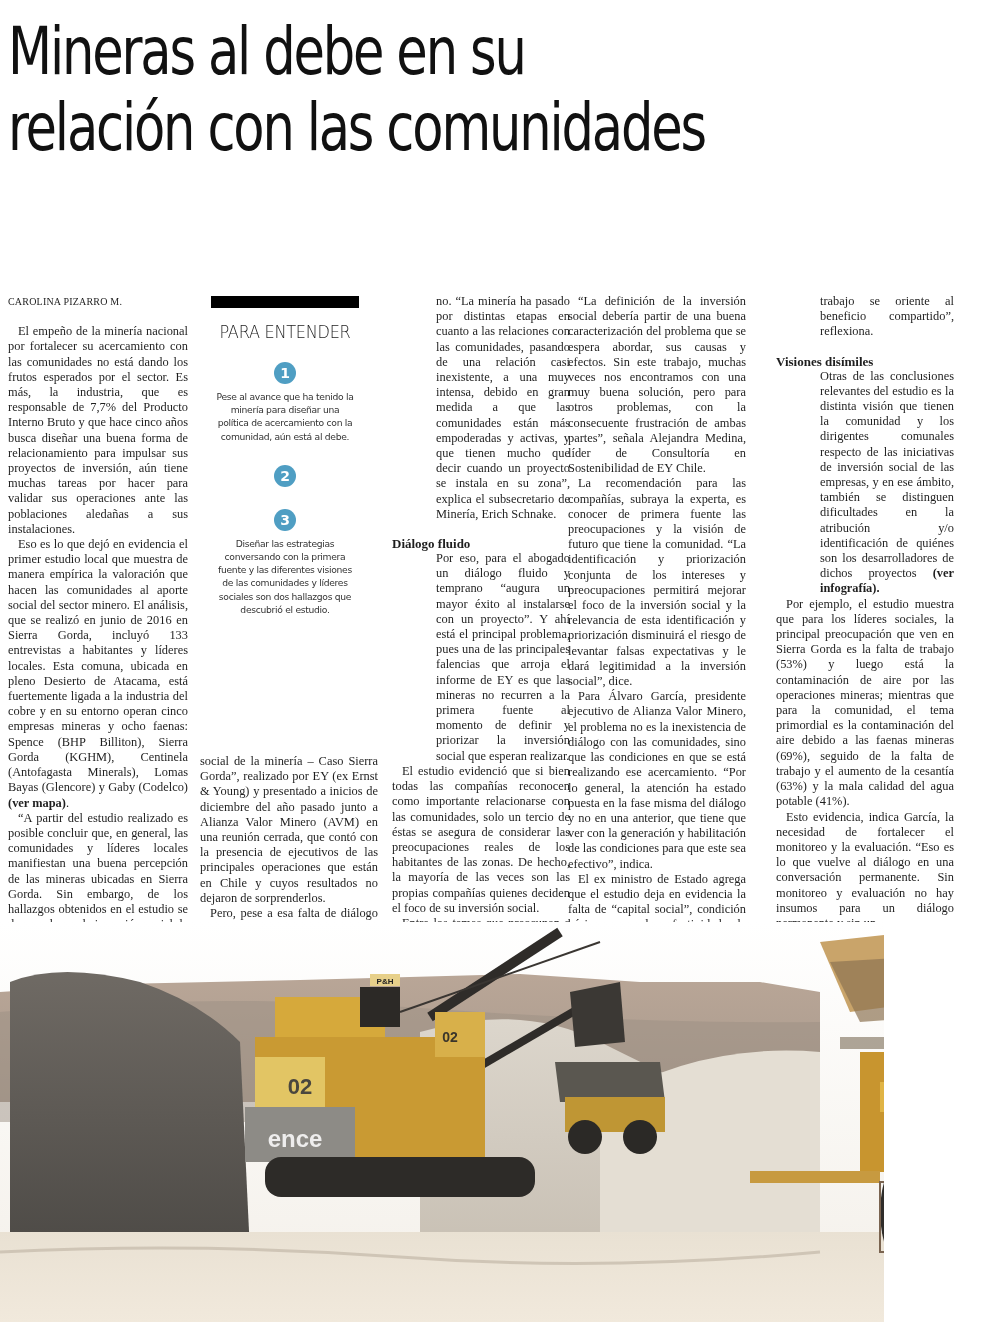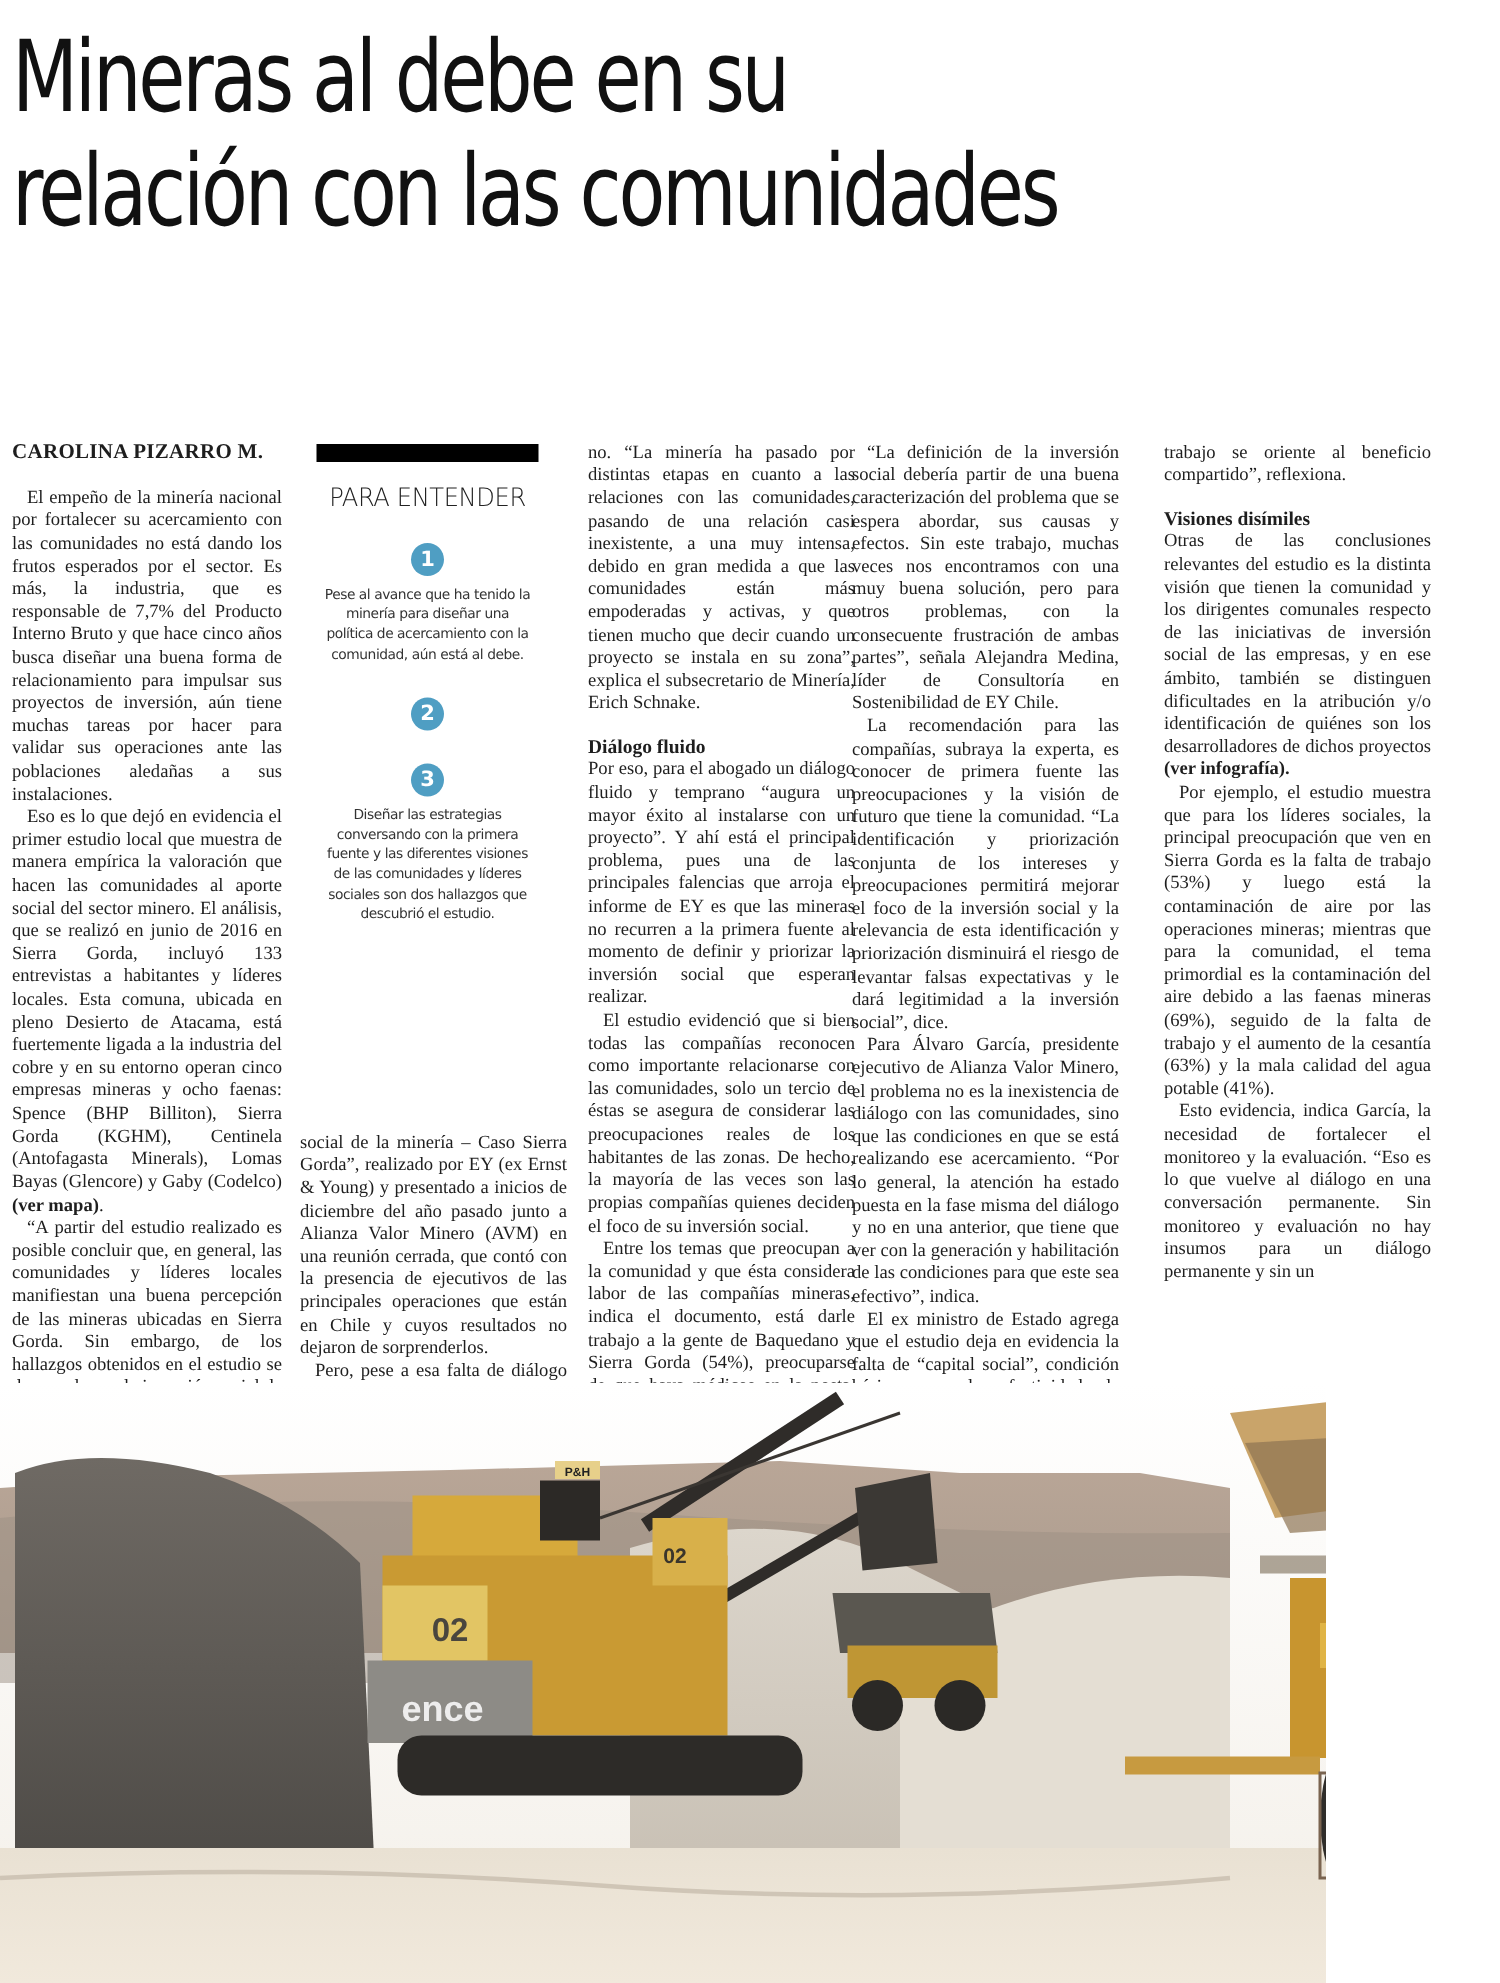--- a/index.html
+++ b/index.html
@@ -9,23 +9,23 @@
     font-family: "DejaVu Sans", sans-serif; font-weight: 200; font-size: 66px;
     line-height: 76px; letter-spacing: -2.5px; color: #111; transform: scaleX(0.86); transform-origin: left top;
     -webkit-text-stroke: 0px; font-stretch: condensed;
   }
   .headline span { display: block; font-weight: normal; }
   .col {
     position: absolute; top: 294px; font-family: "Liberation Serif", serif;
     font-size: 12.4px; line-height: 15.2px; text-align: justify; hyphens: manual;
   }
   .col p { margin: 0; text-indent: 10px; }
-  .col p.noindent { text-indent: 0; }
+  .col p.noindent { text-indent: 0; margin-left: 44px; }
   .col h3 { font-family: "Liberation Serif", serif; font-size: 13px; font-weight: bold; margin: 14px 0 0 0; line-height: 15px; }
-  .byline { font-weight: bold; font-size: 14px; margin-bottom: 15px; letter-spacing: 0.2px; }
+  .byline { font-weight: normal; font-size: 10px; margin-bottom: 15px; letter-spacing: 0.2px; }
   .strong { font-weight: bold; }
   #c1 { left: 8px; width: 180px; }
   #c2b { left: 200px; width: 178px; top: 754px; position: absolute; font-family: "Liberation Serif", serif; font-size: 12.4px; line-height: 15.2px; text-align: justify; }
   #c2b p { margin: 0; text-indent: 10px; }
   #c2b p.noindent { text-indent: 0; }
   #c3 { left: 392px; width: 178px; }
   #c4 { left: 568px; width: 178px; }
   #c5 { left: 776px; width: 178px; }
   .sidebar { position: absolute; left: 210px; top: 296px; width: 150px; text-align: center; font-family: "DejaVu Sans", sans-serif; }
   .sidebar .bar { height: 12px; background: #000; width: 148px; margin: 0 auto; }

